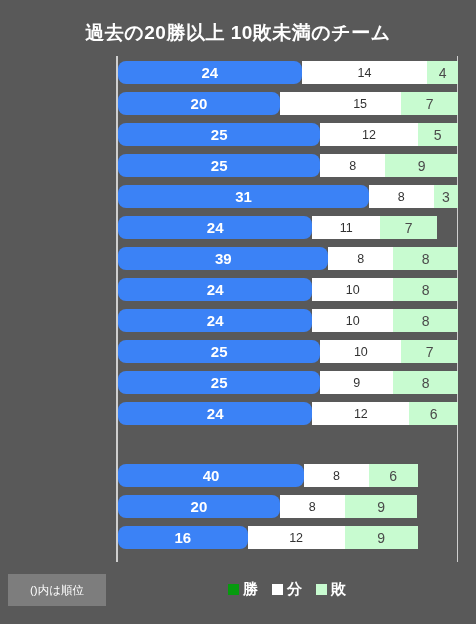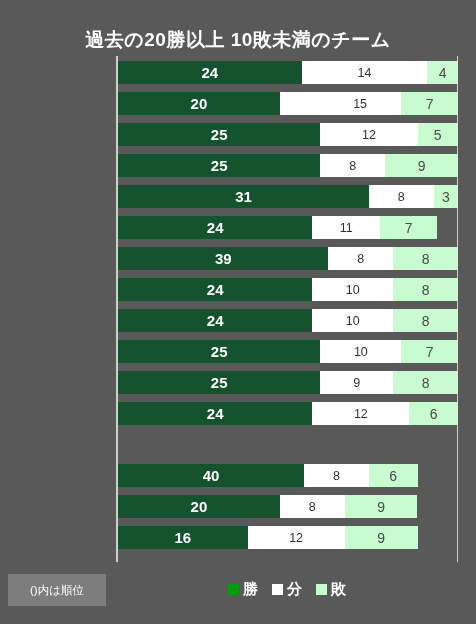--- a/index.html
+++ b/index.html
@@ -6,21 +6,21 @@
   body{
     width:476px;height:624px;
     background:#595959;
     font-family:"Liberation Sans","DejaVu Sans",sans-serif;
     overflow:hidden;
     position:relative;
   }
   #chart-root{position:relative;width:476px;height:624px;}
 
   .title{
-    position:absolute;left:0;top:27px;width:476px;
+    position:absolute;left:0;top:20px;width:476px;
     text-align:center;
     color:#ffffff;
     font-size:19px;
     font-weight:bold;
     letter-spacing:0.5px;
     white-space:nowrap;
   }
 
   
   .plot{
@@ -51,21 +51,21 @@
     display:flex;
   }
   .seg{
     height:23px;
     display:flex;
     align-items:center;
     justify-content:center;
     box-sizing:border-box;
     overflow:hidden;
   }
-  .seg-win{background:#14532d;color:#ffffff;font-weight:bold;font-size:15px;}
+  .seg-win{background:#3b82f6;color:#ffffff;font-weight:bold;font-size:15px;border-radius:8px;}
   .seg-draw{background:#ffffff;color:#333333;font-size:12.5px;}
   .seg-loss{background:#c8fbd0;color:#4a4a4a;font-size:14px;}
 
   
   .note{
     position:absolute;
     left:8px;top:574px;
     width:98px;height:32px;
     background:#7d7d7d;
     color:#ffffff;

